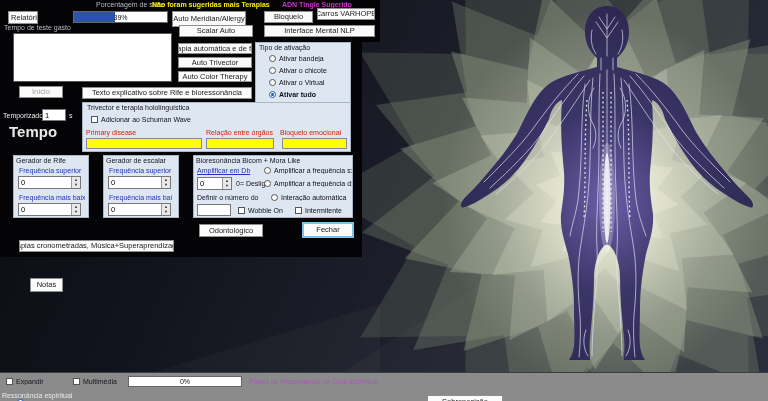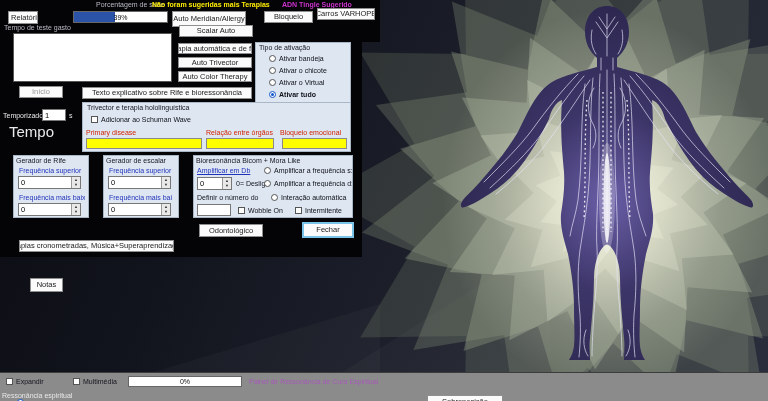--- a/index.html
+++ b/index.html
@@ -135,20 +135,21 @@
     <div class="fill" style="width:44%"></div>
     <div class="ptext">39%</div>
   </div>
   <div class="lbl dim" style="left:4px;top:24px">Tempo de teste gasto</div>
   <div class="warea" style="left:13px;top:33px;width:159px;height:49px"></div>
 
   <div class="btn" style="left:172px;top:11px;width:74px;height:16px">Auto Meridian/Allergy</div>
   <div class="btn" style="left:264px;top:11px;width:49px;height:12px">Bloqueio</div>
   <div class="btn" style="left:317px;top:8px;width:58px;height:12px">Carros VARHOPE</div>
   <div class="btn" style="left:179px;top:25px;width:74px;height:12px">Scalar Auto</div>
+  <div class="btn" style="left:264px;top:25px;width:111px;height:12px">Interface Mental NLP</div>
 
   <div class="btn" style="left:178px;top:43px;width:74px;height:11px">apia automática e de fi</div>
   <div class="btn" style="left:178px;top:57px;width:74px;height:11px">Auto Trivector</div>
   <div class="btn" style="left:178px;top:71px;width:74px;height:11px">Auto Color Therapy</div>
 
   <div class="panel" style="left:255px;top:42px;width:96px;height:61px">
     <div class="ptitle" style="left:3px;top:1px">Tipo de ativação</div>
     <div class="opt" style="left:13px;top:12px;width:78px">
       <span class="c round"></span>
       <span>Ativar bandeja</span>
@@ -182,21 +183,21 @@
   <div class="lbl red" style="left:86px;top:129px">Primary disease</div>
   <div class="lbl red" style="left:206px;top:129px">Relação entre órgãos</div>
   <div class="lbl red" style="left:280px;top:129px">Bloqueio emocional</div>
   <input class="yfield" style="left: 86px; top: 138px; width: 116px; height: 11px;" value="">
   <input class="yfield" style="left: 206px; top: 138px; width: 68px; height: 11px;" value="">
   <input class="yfield" style="left: 282px; top: 138px; width: 65px; height: 11px;" value="">
 
   <div class="lbl white" style="left:3px;top:112px;width:39px;overflow:hidden">Temporizado</div>
   <input class="wfield" style="left: 42px; top: 109px; width: 24px; height: 12px;" value="1">
   <div class="lbl white" style="left:69px;top:112px">s</div>
-  <div class="lbl white" style="left:9px;top:124px;font-size:15px;font-weight:normal">Tempo</div>
+  <div class="lbl white" style="left:9px;top:124px;font-size:15px;font-weight:bold">Tempo</div>
 
   <div class="panel" style="left:13px;top:155px;width:76px;height:63px">
     <div class="ptitle" style="left:2px;top:1px">Gerador de Rife</div>
     <div class="lbl blue" style="left:5px;top:11px;width:66px;overflow:hidden">Frequência superior</div>
     <div class="spin" style="left:4px;top:20px;width:63px;height:13px">
       <span class="val">0</span>
       <span class="arrows">▲<br>▼</span>
     </div>
     <div class="lbl blue" style="left:5px;top:38px;width:66px;overflow:hidden">Frequência mais baixa</div>
     <div class="spin" style="left:4px;top:47px;width:63px;height:13px">

